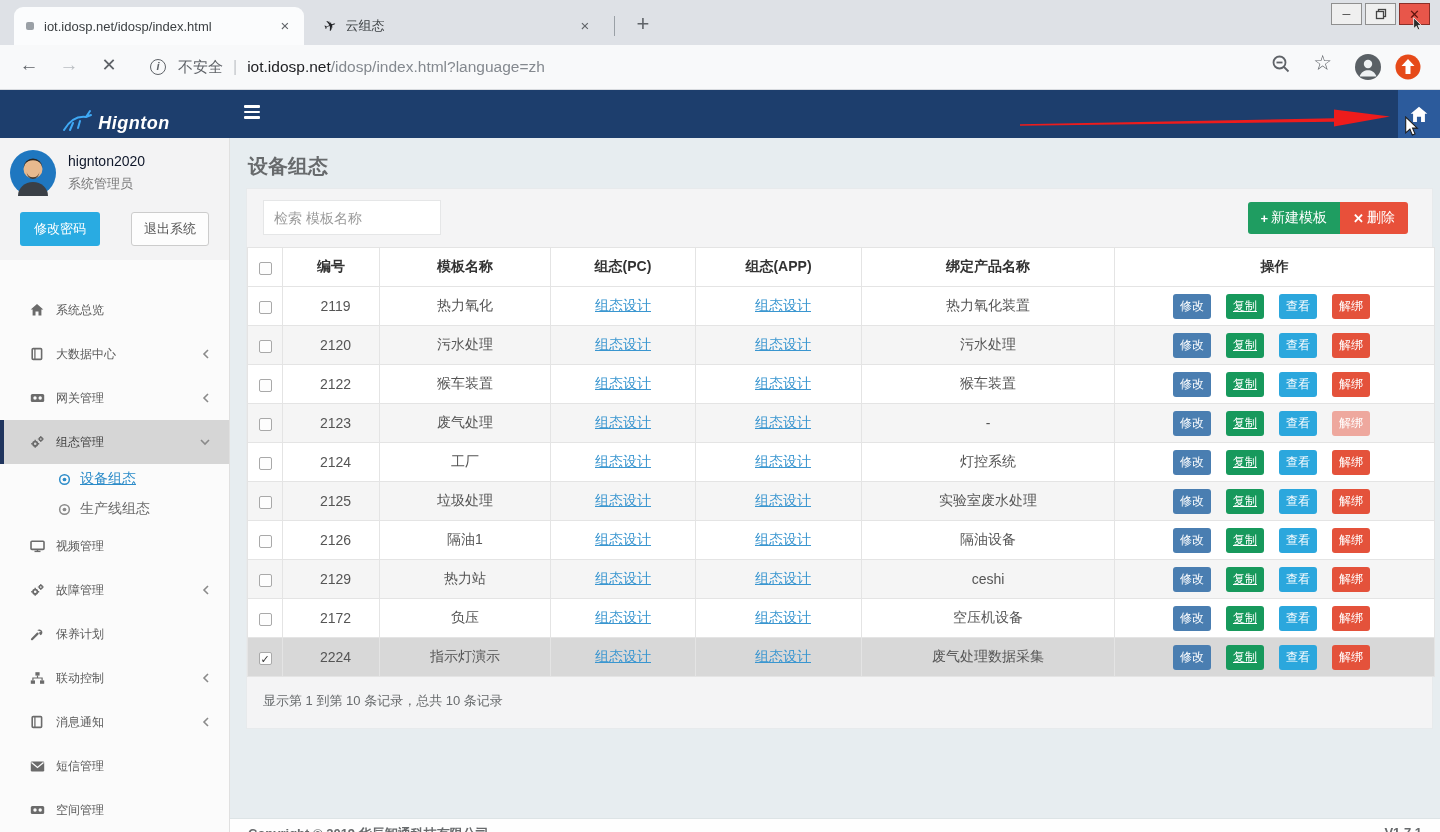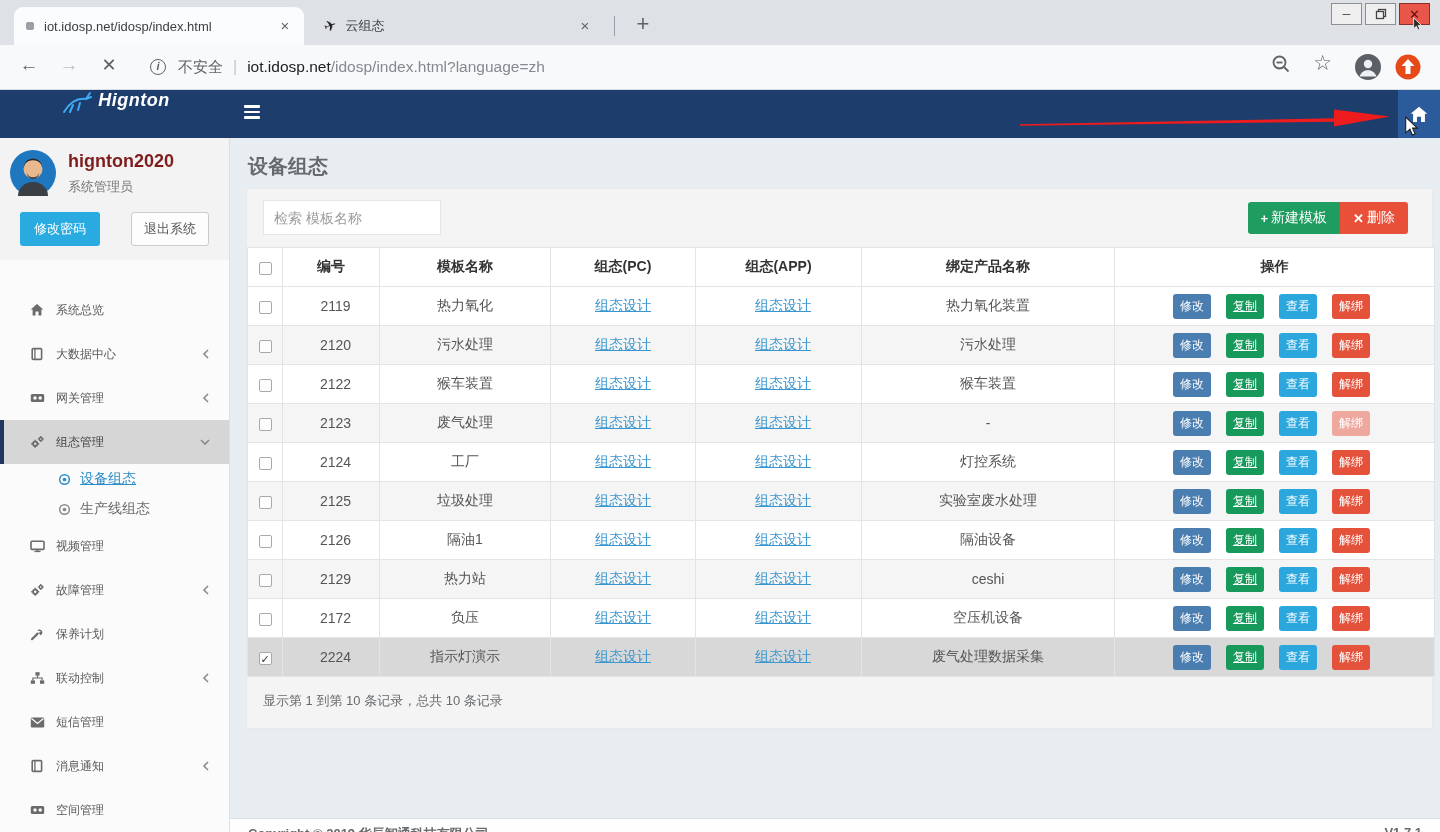--- a/index.html
+++ b/index.html
@@ -28,37 +28,37 @@
   .omni { position:absolute; left:150px; top:10px; display:flex; align-items:center; height:24px; }
   .info-circle { width:16px; height:16px; border:1.6px solid #5f6368; border-radius:50%; font-size:11px; line-height:13px; text-align:center; color:#5f6368; font-style:italic; font-weight:bold; margin-right:12px; }
   .sec-label { font-size:15px; color:#5f6368; margin-right:10px; }
   .omni-sep { color:#c4c7cb; font-size:16px; margin-right:10px; font-weight:100; }
   .url-host { font-size:15.5px; color:#202124; }
   .url-path { font-size:15.5px; color:#84898f; }
   .tb-right { position:absolute; top:8px; }
 
   
   .navbar { position:absolute; left:0; top:90px; width:1440px; height:48px; background:#1d3e6d; }
-  .logo { position:absolute; left:0; top:0; width:230px; height:44px; display:flex; align-items:flex-start; justify-content:center; color:#fff; }
+  .logo { position:absolute; left:0; top:0; width:230px; height:44px; display:flex; align-items:flex-end; justify-content:center; color:#fff; }
   .logo-text { font-size:18px; font-weight:bold; font-style:italic; letter-spacing:.5px; }
   .hamburger { position:absolute; left:244px; top:15px; width:16px; }
   .hamburger div { height:2.5px; background:#fff; margin-bottom:3px; border-radius:1px; }
   .home-btn { position:absolute; right:0; top:0; width:42px; height:48px; background:#2c5b9c; display:flex; align-items:center; justify-content:center; }
   .red-arrow { position:absolute; left:1016px; top:105px; pointer-events:none; }
   .cursor-home { position:absolute; left:1404px; top:116px; pointer-events:none; }
   .cursor-close { position:absolute; right:6px; top:13px; pointer-events:none; }
   .tooltip { position:absolute; right:4px; top:147px; background:#0b0b0b; color:#fff; font-size:12px; padding:4px 8px; border-radius:2px; }
   .tooltip .caret { position:absolute; top:-5px; left:60%; width:0; height:0; border-left:5px solid transparent; border-right:5px solid transparent; border-bottom:5px solid #0b0b0b; }
 
   
   .sidebar { position:absolute; left:0; top:138px; width:230px; height:694px; background:#fbfbfb; border-right:1px solid #e0e0e0; }
   .user-panel { background:#f3f3f4; padding:12px 10px 14px; }
   .user-row { display:flex; align-items:center; }
   .user-meta { margin-left:12px; }
-  .user-name { font-size:18px; font-weight:bold; color:#7f1d1d; }
+  .user-name { font-size:14px; font-weight:normal; color:#0f172a; }
   .user-role { font-size:13px; color:#777; margin-top:6px; }
   .user-btns { display:flex; margin-top:16px; padding:0 10px; justify-content:space-between; }
   .btn-pass { background:#29abe2; color:#fff; border:none; border-radius:3px; font-size:13px; padding:7px 14px; }
   .btn-logout { background:#fdfdfd; color:#555; border:1px solid #ccc; border-radius:3px; font-size:13px; padding:7px 12px; }
   .menu { margin-top:28px; }
   .menu-item { height:44px; display:flex; align-items:center; padding:0 18px 0 30px; color:#5a5a5a; font-size:12px; position:relative; }
   .menu-item .mi-icon { width:26px; color:#6b6b6b; display:flex; }
   .menu-item.active { background:#d6d6d6; border-left:4px solid #20355e; padding-left:26px; color:#444; }
   .mi-label { flex:1; }
   .mi-chev { color:#8a8a8a; display:flex; }
@@ -354,40 +354,40 @@
           </span>
           <span class="mi-label">联动控制</span>
           <span class="mi-chev">
             <svg width="10" height="12" viewBox="0 0 10 12">
               <polyline points="7,2 3,6 7,10" fill="none" stroke="currentColor" stroke-width="1.6"></polyline>
             </svg>
           </span>
         </div>
         <div class="menu-item">
           <span class="mi-icon">
-            <svg width="15" height="13" viewBox="0 0 15 13">
-              <rect x="0.8" y="1.6" width="13.4" height="9.8" rx="1.2" fill="currentColor"></rect>
-              <path d="M1.5 2.5 L7.5 7.5 L13.5 2.5" stroke="#fbfbfb" stroke-width="1.3" fill="none"></path>
-            </svg>
-          </span>
-          <span class="mi-label">短信管理</span>
-        </div>
-        <div class="menu-item">
-          <span class="mi-icon">
             <svg width="14" height="14" viewBox="0 0 14 14">
               <rect x="2.2" y="1.6" width="9.4" height="10.8" rx="1" fill="none" stroke="currentColor" stroke-width="1.6"></rect>
               <line x1="4.9" y1="1.6" x2="4.9" y2="12.4" stroke="currentColor" stroke-width="1.3"></line>
             </svg>
           </span>
           <span class="mi-label">消息通知</span>
           <span class="mi-chev">
             <svg width="10" height="12" viewBox="0 0 10 12">
               <polyline points="7,2 3,6 7,10" fill="none" stroke="currentColor" stroke-width="1.6"></polyline>
             </svg>
           </span>
+        </div>
+        <div class="menu-item">
+          <span class="mi-icon">
+            <svg width="15" height="13" viewBox="0 0 15 13">
+              <rect x="0.8" y="1.6" width="13.4" height="9.8" rx="1.2" fill="currentColor"></rect>
+              <path d="M1.5 2.5 L7.5 7.5 L13.5 2.5" stroke="#fbfbfb" stroke-width="1.3" fill="none"></path>
+            </svg>
+          </span>
+          <span class="mi-label">短信管理</span>
         </div>
         <div class="menu-item">
           <span class="mi-icon">
             <svg width="15" height="14" viewBox="0 0 15 14">
               <rect x="0.8" y="3" width="13.4" height="8" rx="1.5" fill="currentColor"></rect>
               <circle cx="5" cy="7" r="1.7" fill="#fbfbfb"></circle>
               <circle cx="10.2" cy="7" r="1.7" fill="#fbfbfb"></circle>
             </svg>
           </span>
           <span class="mi-label">空间管理</span>

